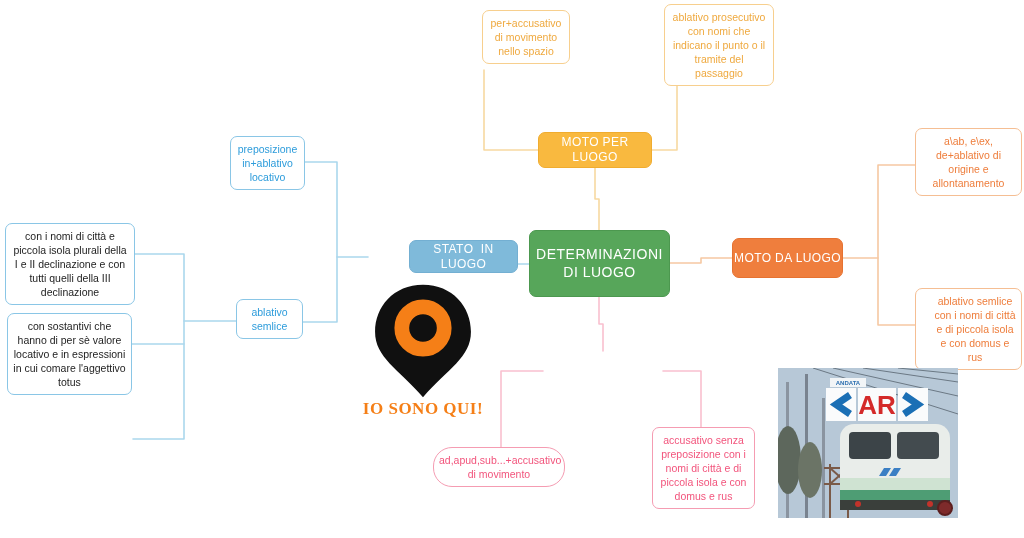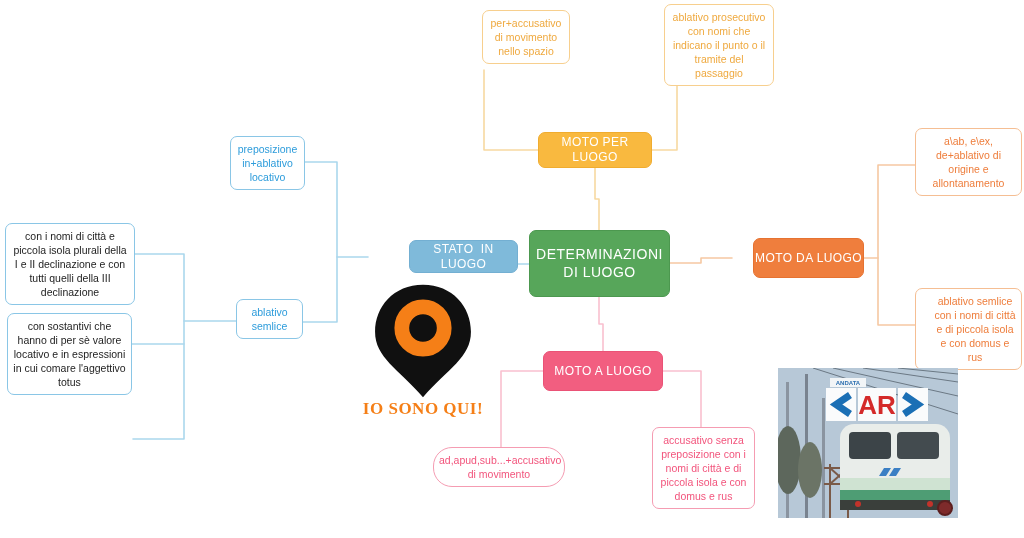--- a/index.html
+++ b/index.html
@@ -64,25 +64,24 @@
   <div class="note yellow" style="left:440px;top:10px;width:88px;">per+accusativo di movimento nello spazio</div>
   <div class="note yellow" style="left:622px;top:4px;width:110px;">ablativo prosecutivo con nomi che indicano il punto o il tramite del passaggio</div>
   <div class="node yellow-node" style="left:538px;top:132px;width:114px;height:36px;">MOTO PER LUOGO</div>
 
   <div class="node blue-node" style="left:368px;top:240px;width:109px;height:33px;margin-left:41px;">STATO  IN LUOGO</div>
   <div class="note blue" style="left:230px;top:136px;width:75px;">preposizione in+ablativo locativo</div>
   <div class="note blue" style="left:236px;top:299px;width:67px;">ablativo semlice</div>
   <div class="note blue-dark" style="left:5px;top:223px;width:130px;">con i nomi di città e piccola isola plurali della I e II declinazione e con tutti quelli della III declinazione</div>
   <div class="note blue-dark" style="left:7px;top:313px;width:125px;">con sostantivi che hanno di per sè valore locativo e in espressioni in cui comare l'aggettivo totus</div>
 
-  <div class="node orange-node" style="left:732px;top:238px;width:111px;height:40px;margin-left:21px;">MOTO DA LUOGO</div>
+  <div class="node orange-node" style="left:732px;top:238px;width:111px;height:40px;">MOTO DA LUOGO</div>
   <div class="note orange" style="left:915px;top:128px;width:107px;">a\ab, e\ex, de+ablativo di origine e allontanamento</div>
   <div class="note orange" style="left:915px;top:288px;width:107px;padding-left:18px;">ablativo semlice con i nomi di città e di piccola isola e con domus e rus</div>
 
-  <div class="node pink-node" style="left:543px;top:351px;width:120px;height:40px;">MOTO A LUOGO</div>
   <div class="note pink" style="left:433px;top:447px;width:132px;border-radius:19px;">ad,apud,sub...+accusativo di movimento</div>
   <div class="note pink" style="left:652px;top:427px;width:103px;">accusativo senza preposizione con i nomi di città e di piccola isola e con domus e rus</div>
 
   <div class="figure" style="left:358px;top:281px;width:130px;">
     <svg width="130" height="118" viewBox="0 0 130 128">
       <path d="M65 4 C33 4 13 28 13 55 C13 83 38 95 65 126 C92 95 117 83 117 55 C117 28 97 4 65 4 Z" fill="#101010"></path>
       <circle cx="65" cy="51" r="23" fill="none" stroke="#F57F17" stroke-width="16"></circle>
     </svg>
     <div class="pin-caption">IO SONO QUI!</div>
   </div>

